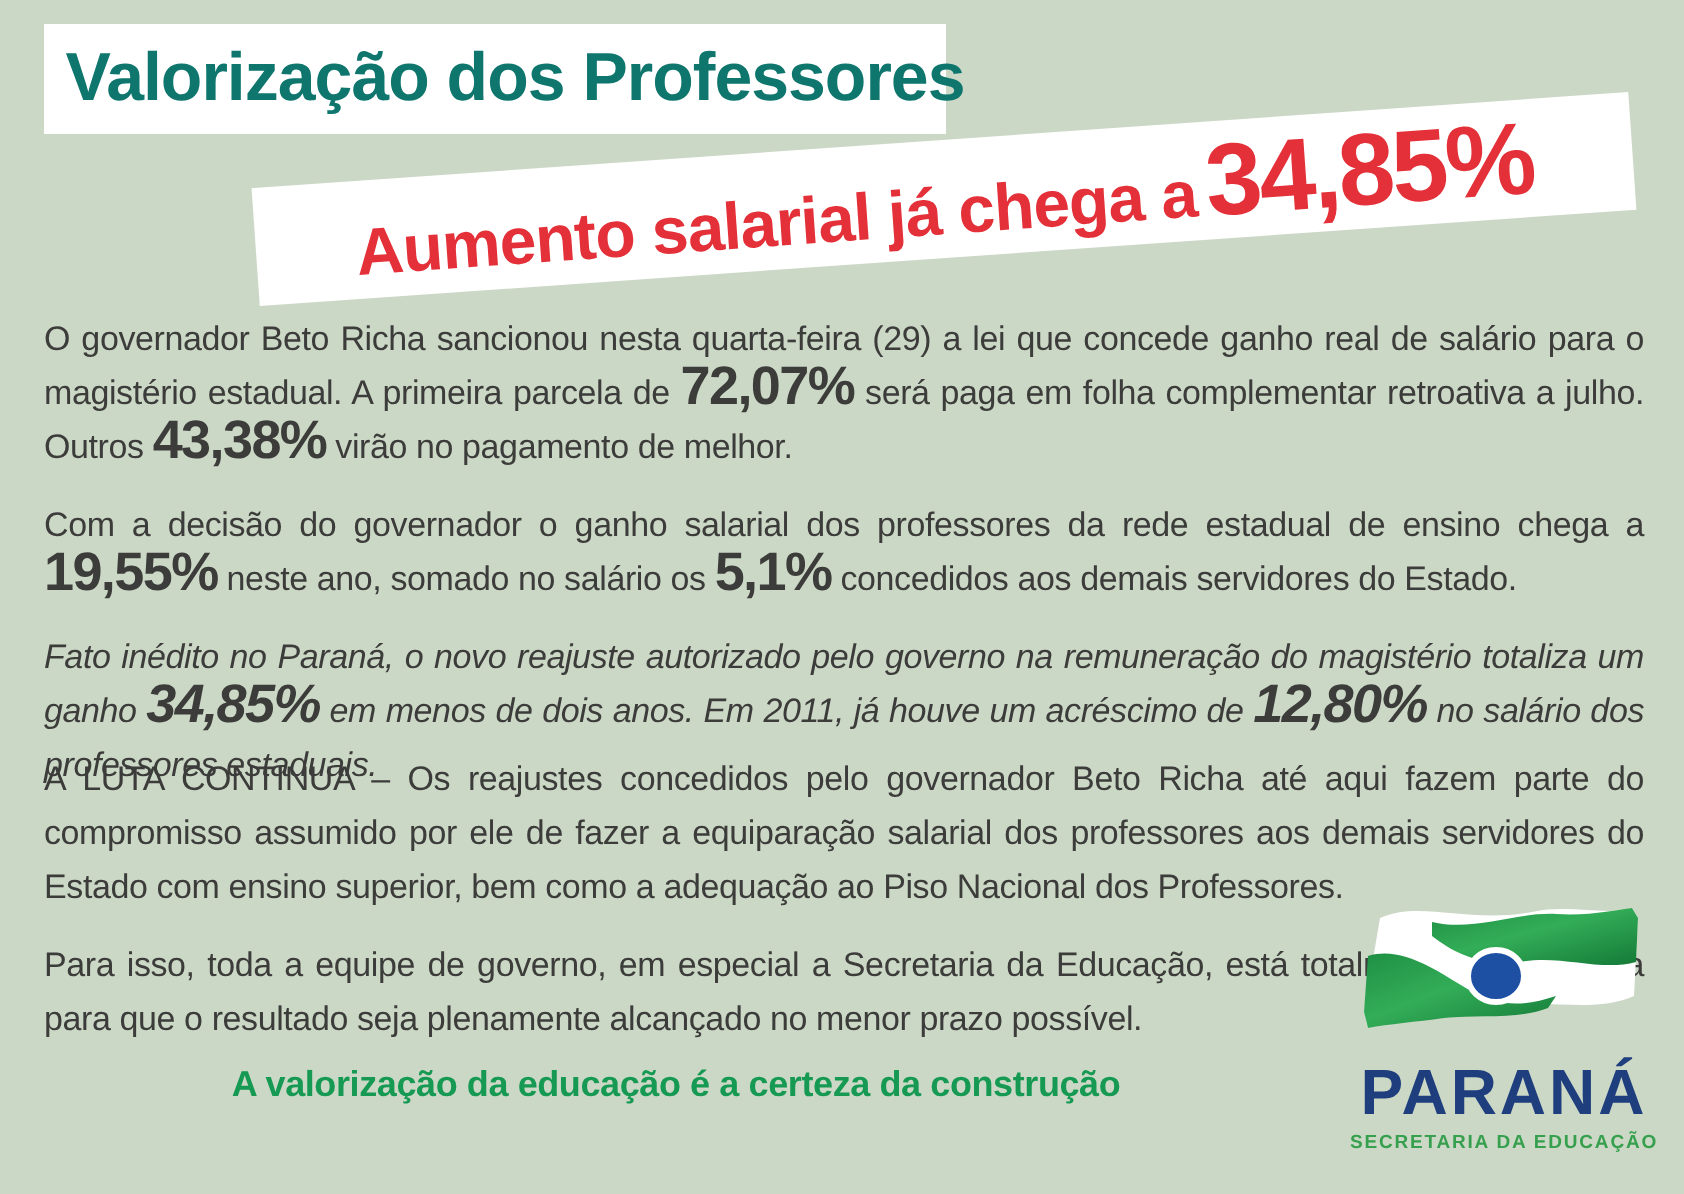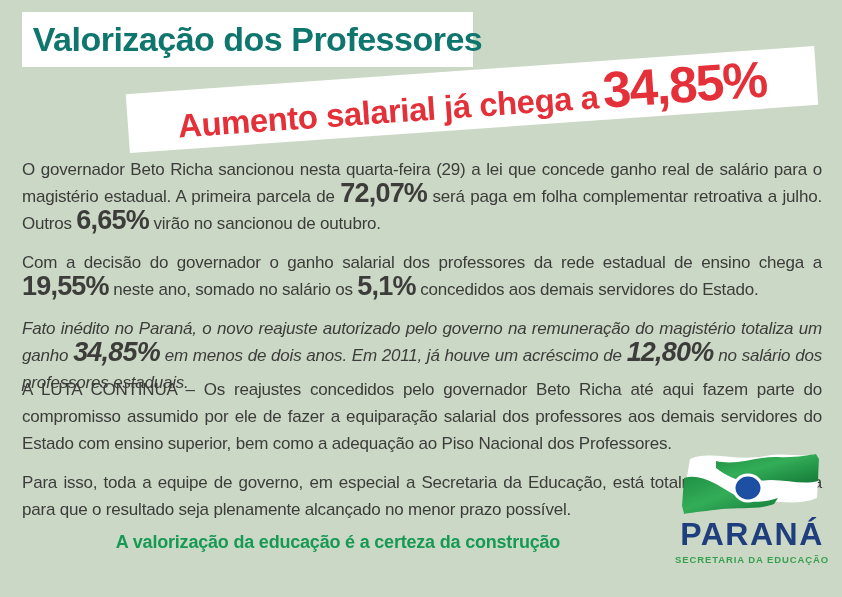--- a/index.html
+++ b/index.html
@@ -38,41 +38,41 @@
   
   .footer {
     position:absolute; left:0; top:527px; width:676px; text-align:center;
     color:#169a53; font-weight:bold; font-size:18px; line-height:31px; letter-spacing:-0.2px;
   }
   
   .logo { position:absolute; left:668px; top:452px; width:168px; text-align:center; }
   .logo svg { display:block; margin:0 auto; }
   .wordmark {
     color:#1e3e7e; font-weight:bold; font-size:32px; letter-spacing:1.5px;
-    line-height:1; margin-top:2px; white-space:nowrap;
+    line-height:1; margin-top:14px; white-space:nowrap;
   }
   .subtitle {
     color:#37a04f; font-weight:bold; font-size:9.5px; letter-spacing:0.9px;
     margin-top:4px; white-space:nowrap;
   }
 </style>
 </head>
 <body>
 
 <div class="page">
 
   <div class="title-box">
     <span class="title-text">Valorização dos Professores</span>
   </div>
 
   <div class="banner">
     <div class="banner-line"><span class="prefix">Aumento salarial já chega a</span><span class="big-pct">34,85%</span></div>
   </div>
 
-  <p class="para p1"><span>O governador Beto Richa sancionou nesta quarta-feira (29) a lei que concede ganho real de salário para o magistério estadual. A primeira parcela de </span><span class="pct">72,07%</span><span> será paga em folha complementar retroativa a julho. Outros </span><span class="pct">6,65%</span><span> virão no sancionou de outubro.</span></p>
+  <p class="para p1"><span>O governador Beto Richa sancionou nesta quarta-feira (29) a lei que concede ganho real de salário para o magistério estadual. A primeira parcela de </span><span class="pct">72,07%</span><span> será paga em folha complementar retroativa a julho. Outros </span><span class="pct">43,38%</span><span> virão no pagamento de melhor.</span></p>
 
   <p class="para p2"><span>Com a decisão do governador o ganho salarial dos professores da rede estadual de ensino chega a </span><span class="pct">19,55%</span><span> neste ano, somado no salário os </span><span class="pct">5,1%</span><span> concedidos aos demais servidores do Estado.</span></p>
 
   <p class="para p3"><span>Fato inédito no Paraná, o novo reajuste autorizado pelo governo na remuneração do magistério totaliza um ganho </span><span class="pct">34,85%</span><span> em menos de dois anos. Em 2011, já houve um acréscimo de </span><span class="pct">12,80%</span><span> no salário dos professores estaduais.</span></p>
 
   <p class="para p4"><span>A LUTA CONTINUA – Os reajustes concedidos pelo governador Beto Richa até aqui fazem parte do compromisso assumido por ele de fazer a equiparação salarial dos professores aos demais servidores do Estado com ensino superior, bem como a adequação ao Piso Nacional dos Professores.</span></p>
 
   <p class="para p5"><span>Para isso, toda a equipe de governo, em especial a Secretaria da Educação, está totalmente empenhada para que o resultado seja plenamente alcançado no menor prazo possível.</span></p>
 
   <div class="footer">

